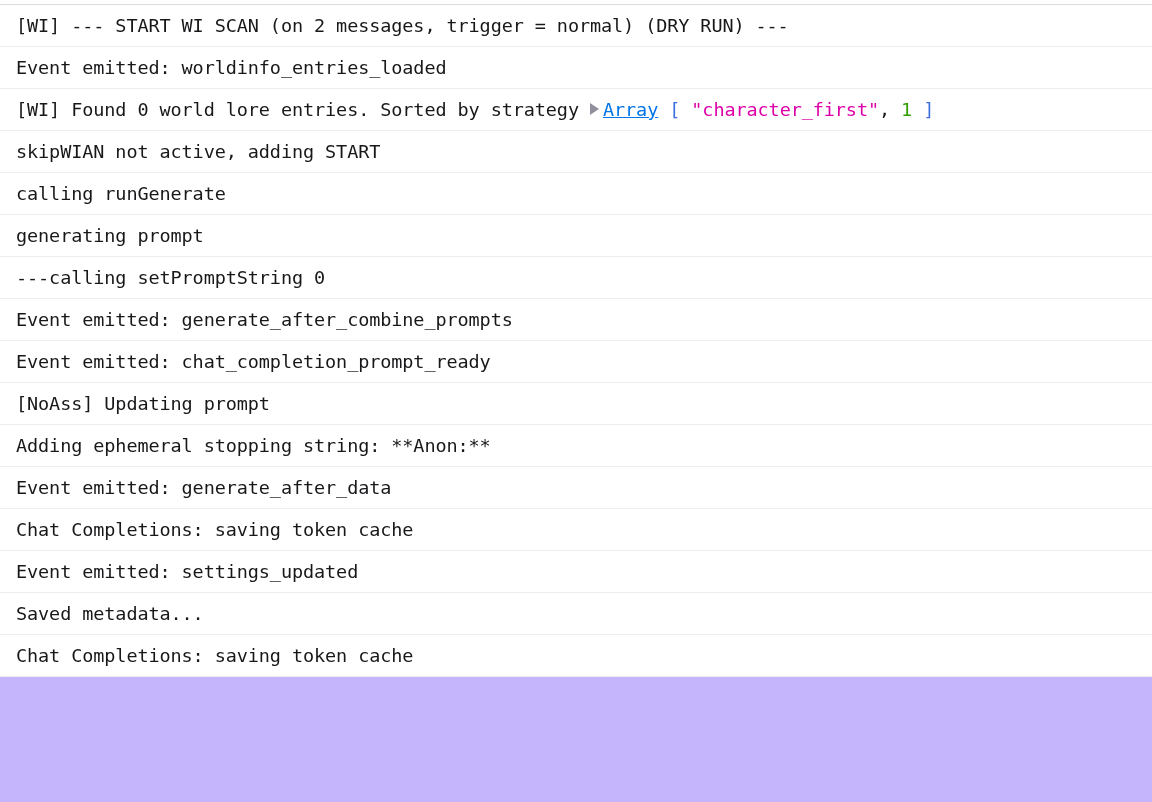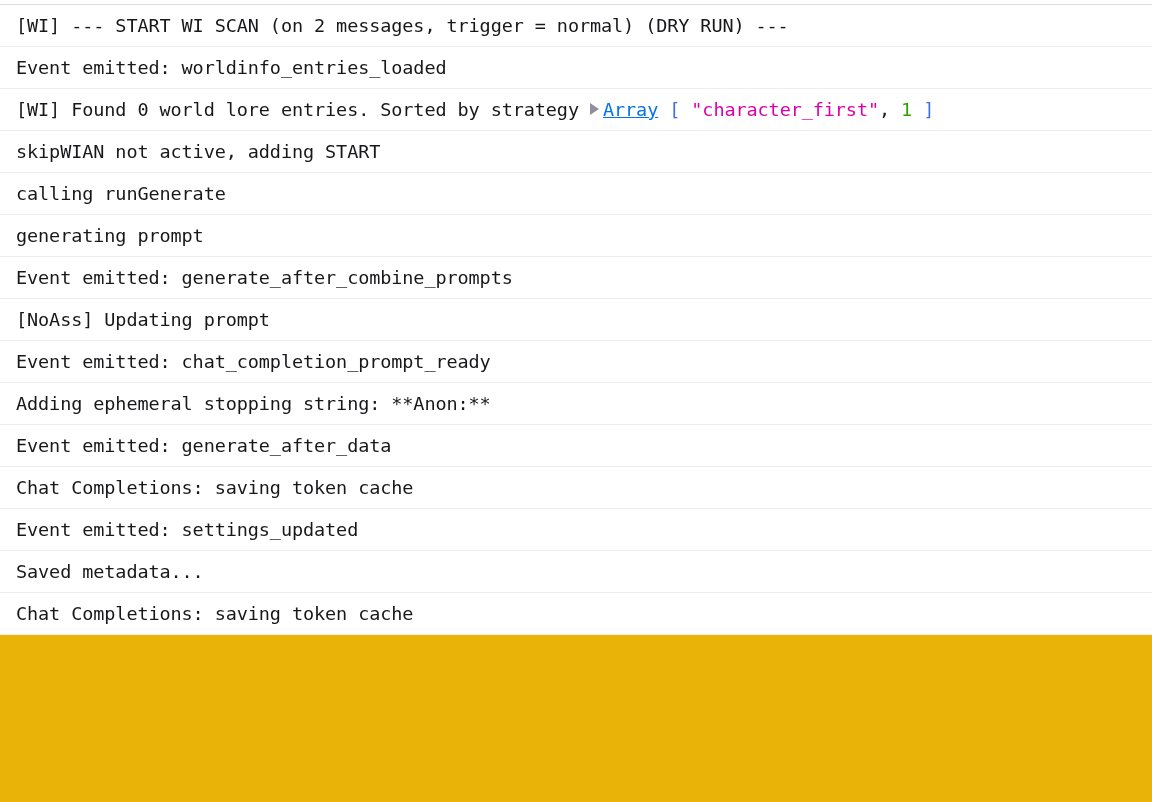--- a/index.html
+++ b/index.html
@@ -12,21 +12,21 @@
     height: 802px;
     overflow: hidden;
   }
   body {
     font-family: "DejaVu Sans Mono", "Liberation Mono", monospace;
   }
 
   #console-panel {
     width: 1152px;
     height: 802px;
-    background: #eab308;
+    background: #c4b5fd;
     position: relative;
     overflow: hidden;
   }
 
   .console-top-rule {
     height: 5px;
     background: #ffffff;
     border-bottom: 1px solid #dcdcdc;
     width: 100%;
   }
@@ -92,23 +92,24 @@
 
   <div class="console-top-rule"></div>
 
   <div id="log-list">
       <div class="log-row"><span class="msg-text">[WI] --- START WI SCAN (on 2 messages, trigger = normal) (DRY RUN) ---</span></div>
       <div class="log-row"><span class="msg-text">Event emitted: worldinfo_entries_loaded</span></div>
       <div class="log-row"><span class="msg-text">[WI] Found 0 world lore entries. Sorted by strategy</span><span class="obj-preview"> <span class="disclosure-triangle"></span><span class="obj-class">Array</span> <span class="obj-bracket">[</span> <span class="obj-string">"character_first"</span><span class="obj-comma">, </span><span class="obj-number">1</span> <span class="obj-bracket">]</span></span></div>
       <div class="log-row"><span class="msg-text">skipWIAN not active, adding START</span></div>
       <div class="log-row"><span class="msg-text">calling runGenerate</span></div>
       <div class="log-row"><span class="msg-text">generating prompt</span></div>
+      <div class="log-row"><span class="msg-text">---calling setPromptString 0</span></div>
       <div class="log-row"><span class="msg-text">Event emitted: generate_after_combine_prompts</span></div>
+      <div class="log-row"><span class="msg-text">Event emitted: chat_completion_prompt_ready</span></div>
       <div class="log-row"><span class="msg-text">[NoAss] Updating prompt</span></div>
-      <div class="log-row"><span class="msg-text">Event emitted: chat_completion_prompt_ready</span></div>
       <div class="log-row"><span class="msg-text">Adding ephemeral stopping string: **Anon:**</span></div>
       <div class="log-row"><span class="msg-text">Event emitted: generate_after_data</span></div>
       <div class="log-row"><span class="msg-text">Chat Completions: saving token cache</span></div>
       <div class="log-row"><span class="msg-text">Event emitted: settings_updated</span></div>
       <div class="log-row"><span class="msg-text">Saved metadata...</span></div>
       <div class="log-row"><span class="msg-text">Chat Completions: saving token cache</span></div>
     </div>
 
 </div>
 

